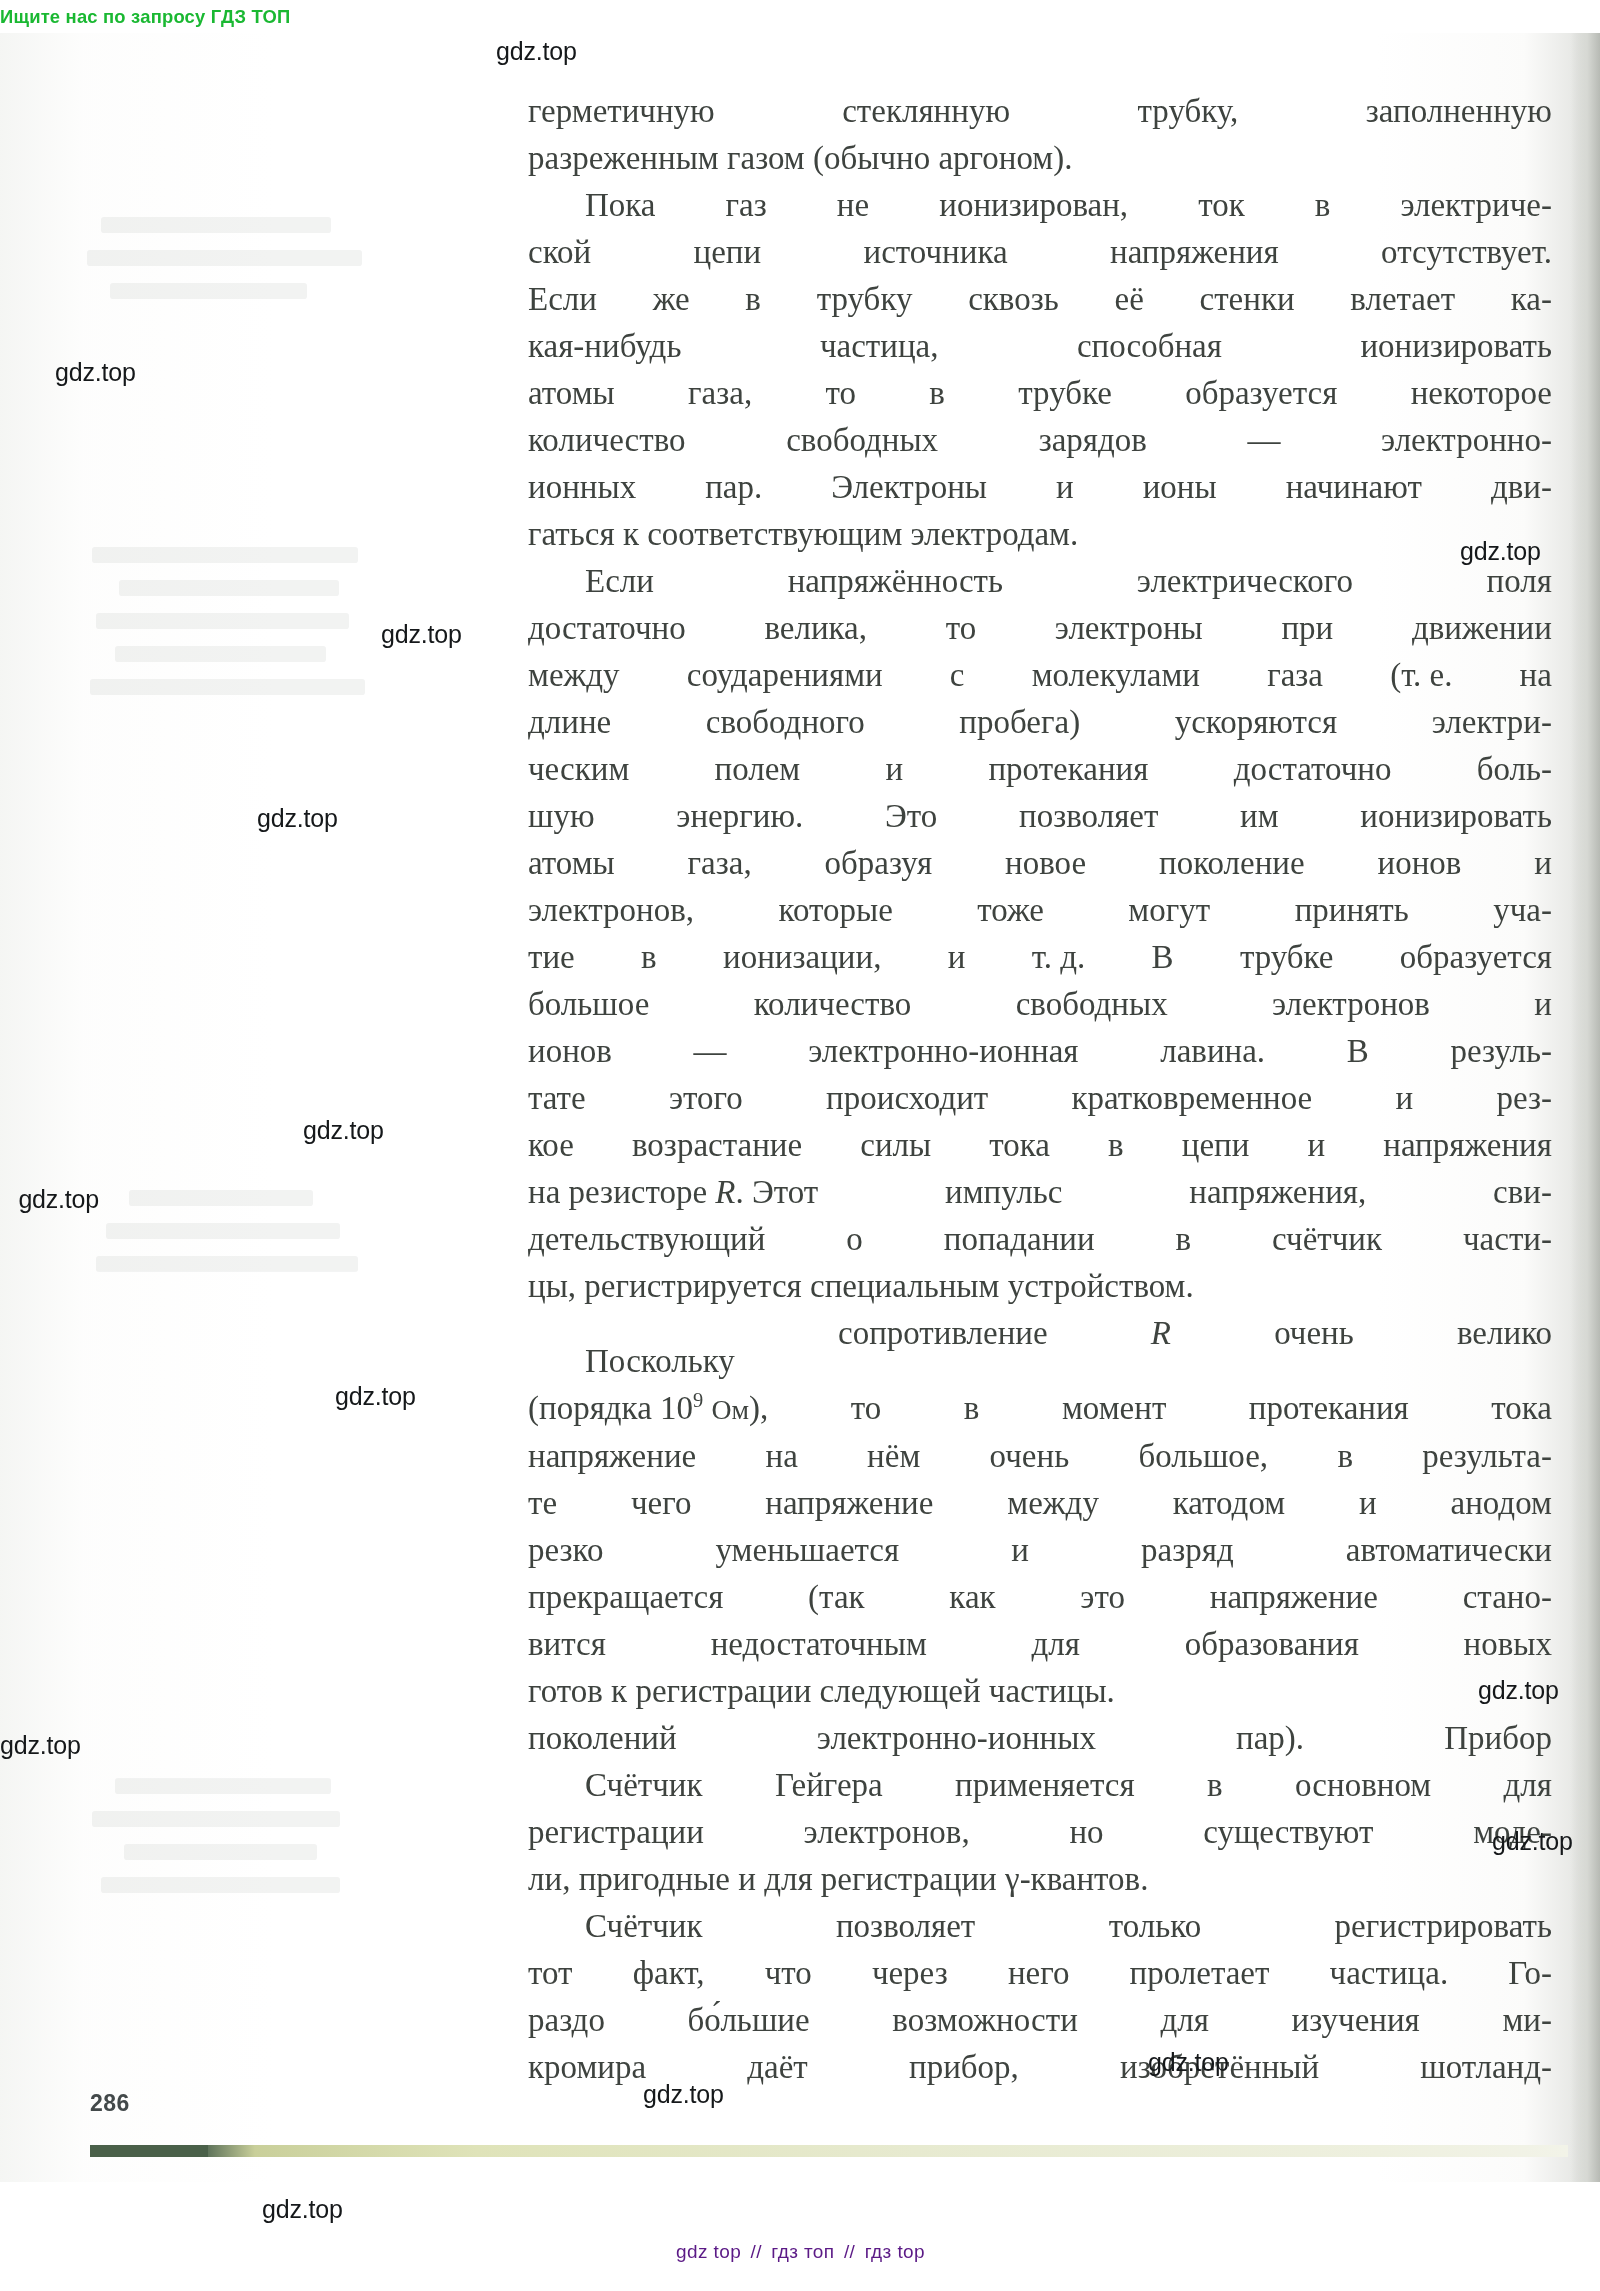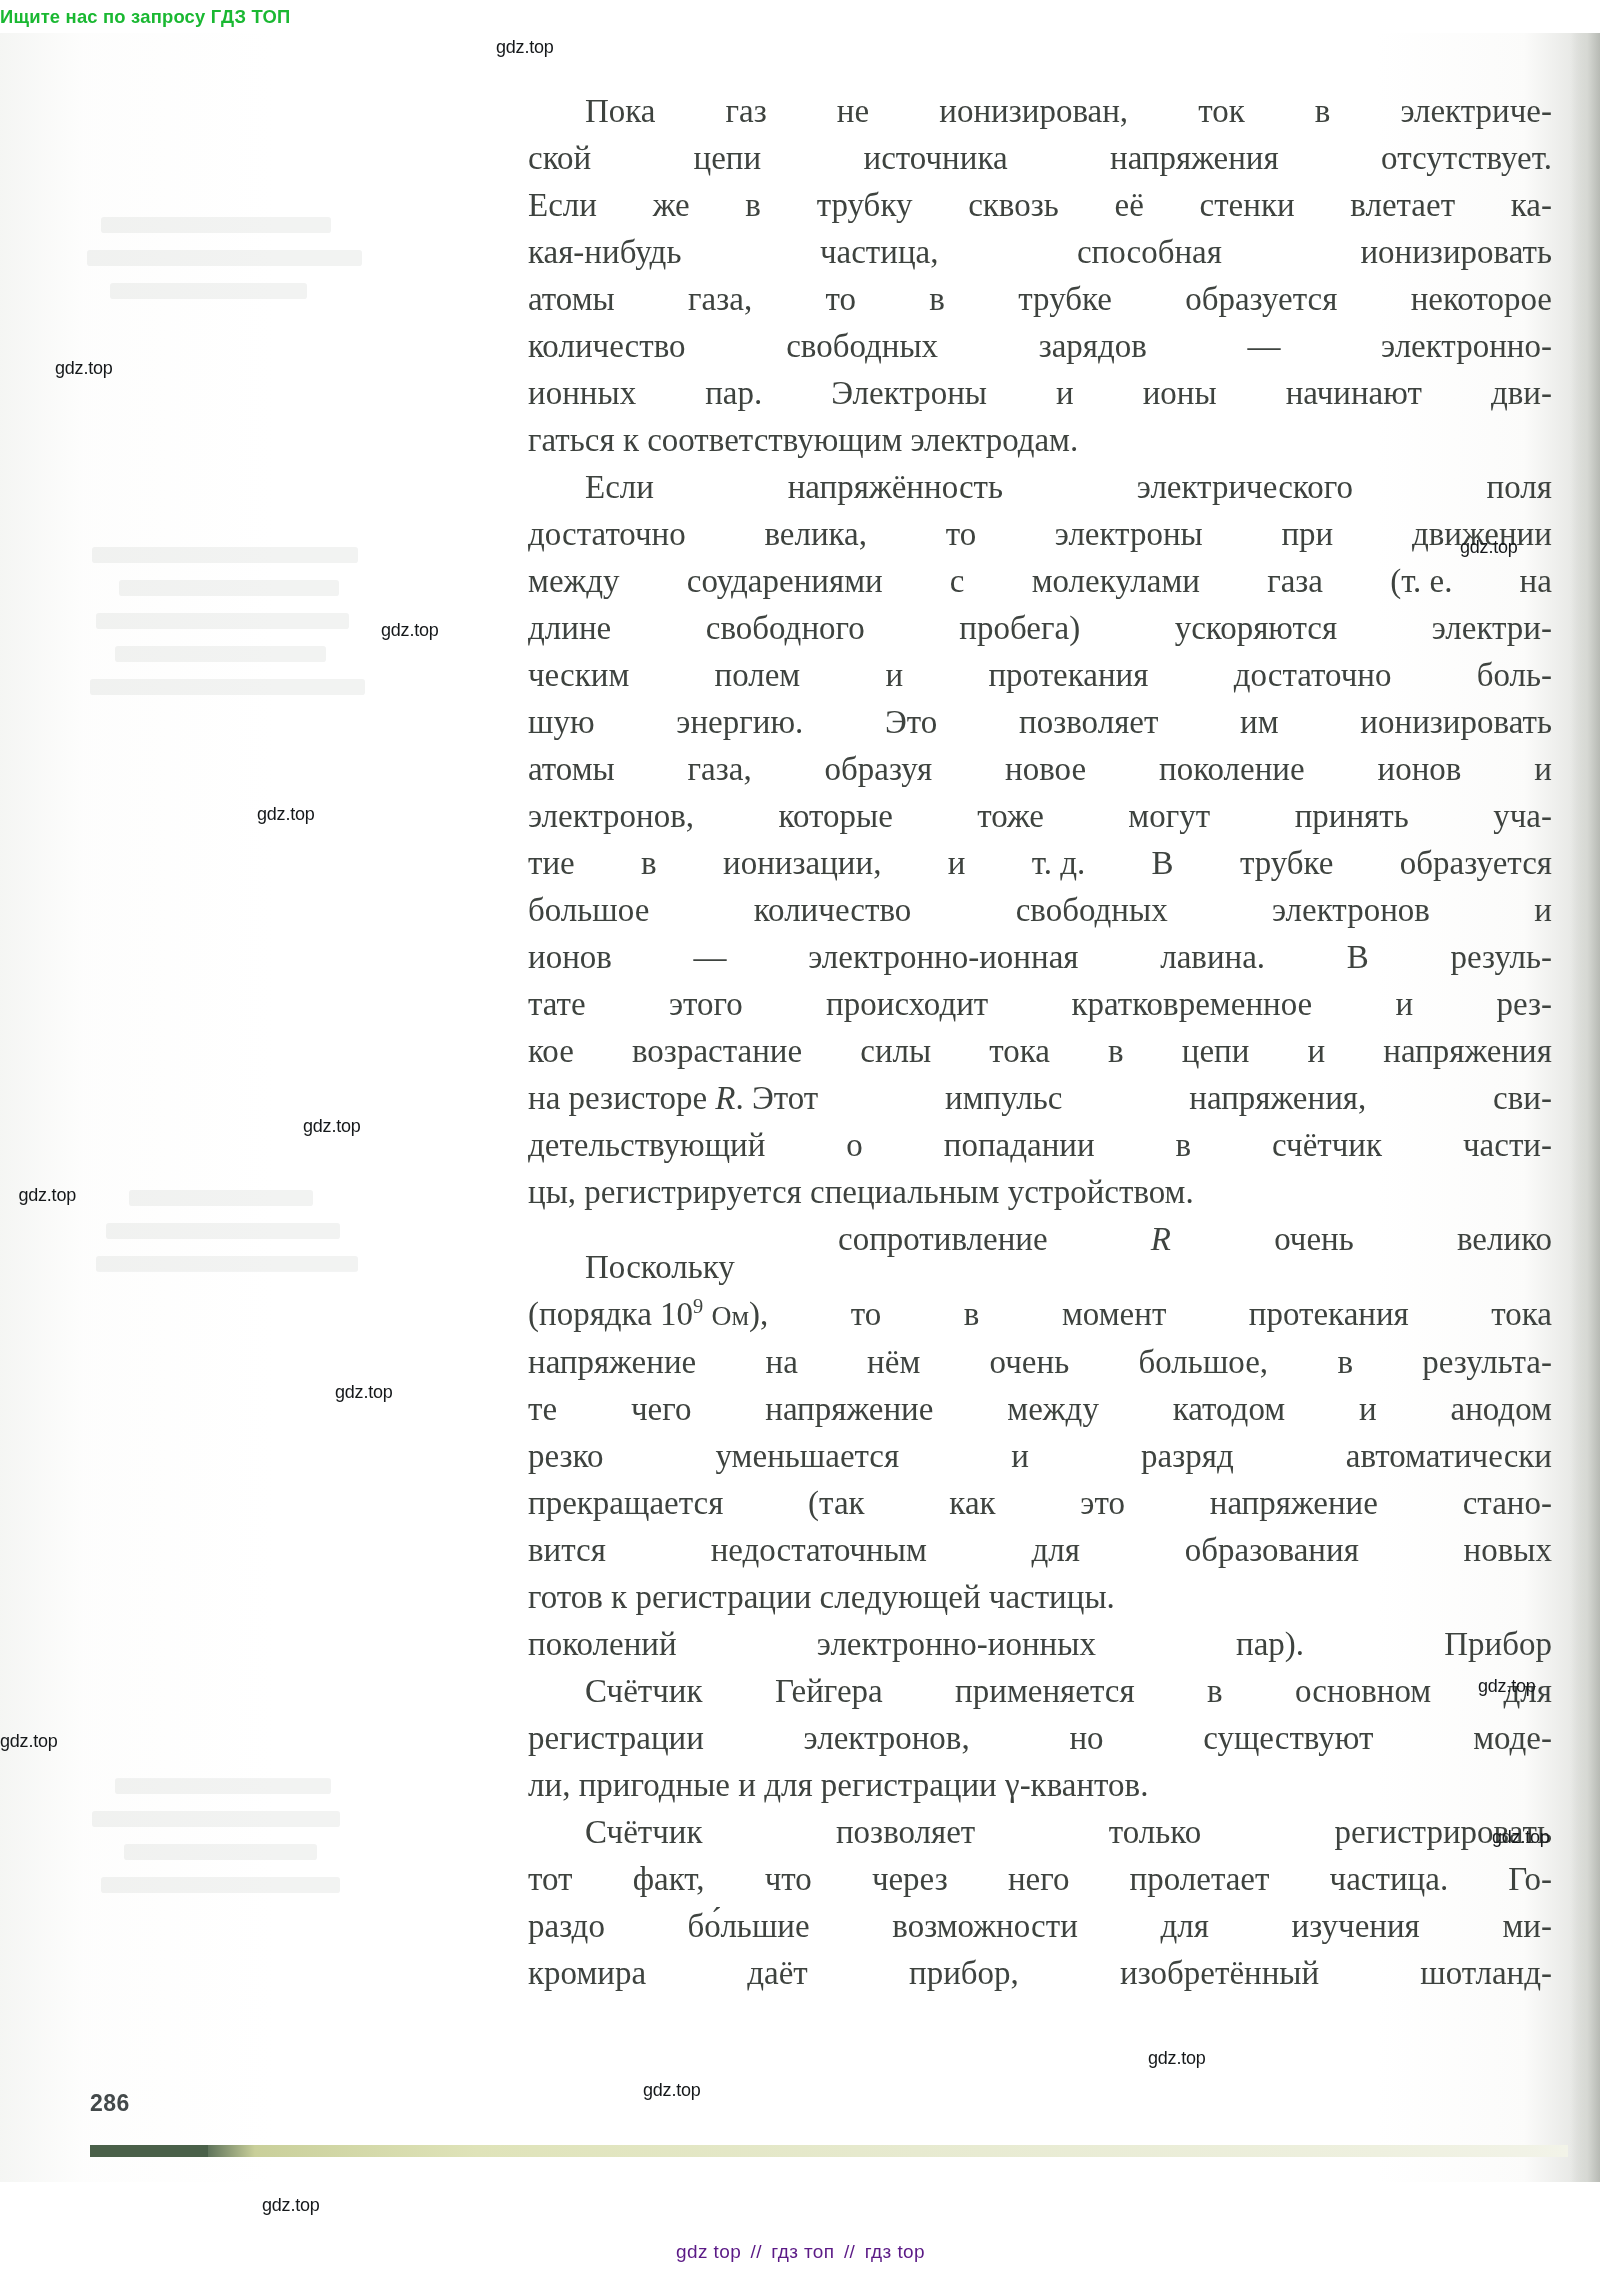--- a/index.html
+++ b/index.html
@@ -79,21 +79,21 @@
   .column .ln.j > span{white-space:pre;}
   .ital{font-style:italic;}
   sup.exp{font-size:.62em;vertical-align:super;line-height:0;}
   .small-caps-unit{font-size:.84em;}
 
   
   .wm{
     position:absolute;
     font-family:"Liberation Sans",sans-serif;
     color:#15181a;
-    font-size:18px;
+    font-size:25px;
     font-weight:400;
     letter-spacing:-0.2px;
     white-space:nowrap;
     z-index:30;
     pointer-events:none;
   }
 
   
   .page-num{
     position:absolute;left:90px;top:2057px;
@@ -145,20 +145,29 @@
     <div class="bleed-line" style="left:106px;top:1190px;width:234px;"></div>
     <div class="bleed-line" style="left:96px;top:1223px;width:262px;"></div>
     <div class="bleed-line" style="left:115px;top:1745px;width:216px;"></div>
     <div class="bleed-line" style="left:92px;top:1778px;width:248px;"></div>
     <div class="bleed-line" style="left:124px;top:1811px;width:193px;"></div>
     <div class="bleed-line" style="left:101px;top:1844px;width:239px;"></div>
   </div>
 
   <div class="column">
 
+    <p>
+      <span class="ln j">
+        <span>герметичную</span>
+          <span>стеклянную</span>
+          <span>трубку,</span>
+          <span>заполненную</span>
+      </span>
+      <span class="ln">разреженным газом (обычно аргоном).</span>
+    </p>
 
     <p>
       <span class="ln j">
         <span style="padding-left:57px;">Пока</span>
           <span>газ</span>
           <span>не</span>
           <span>ионизирован,</span>
           <span>ток</span>
           <span>в</span>
           <span>электриче-</span>

